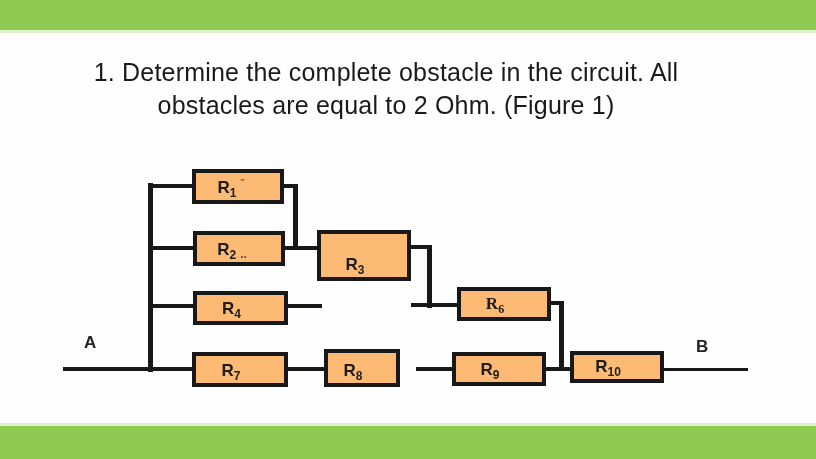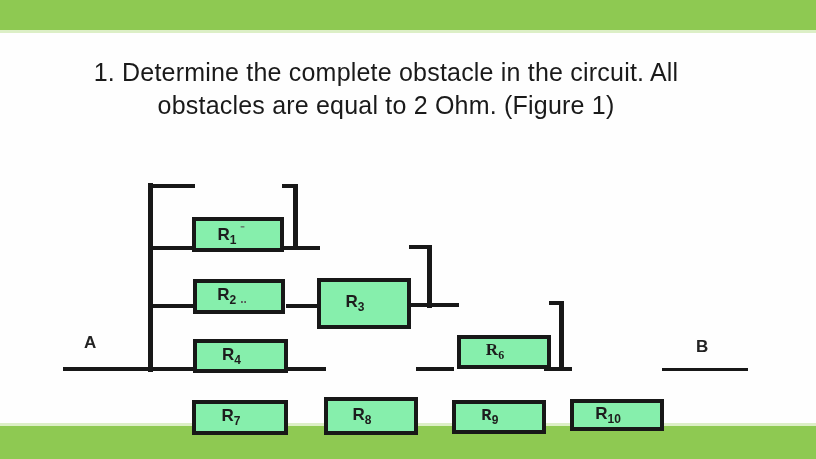--- a/index.html
+++ b/index.html
@@ -23,25 +23,24 @@
   .title{
     position:absolute;left:66px;top:56px;width:640px;
     font-size:25px;line-height:33px;color:#1a1a1a;
     letter-spacing:0.2px;
     text-align:center;
   }
   .circuit{position:absolute;left:0;top:0;width:816px;height:459px;}
   .wire{position:absolute;background:var(--ink);}
   .rbox{
     position:absolute;
-    background:#86efac;
+    background:#fdba74;
     border:4px solid var(--ink);
-    display:flex;align-items:center;justify-content:center;
+    display:flex;align-items:flex-end;justify-content:center;
     padding-right:14px;
-    margin-top:48px;
   }
   .rlabel{
     font-size:17px;font-weight:bold;color:#1d1d1d;white-space:nowrap;
   }
   .rlabel sub{font-size:12px;font-weight:bold;}
   .rlabel .mark{font-size:12px;color:#555;margin-left:4px;}
   .terminal{
     position:absolute;
     font-size:17px;font-weight:bold;color:#222;
   }
@@ -94,24 +93,24 @@
     </div>
     <div class="rbox" style="left:193px;top:291px;width:95px;height:34px;">
       <span class="rlabel"><span>R</span><sub>4</sub><span class="mark"></span></span>
     </div>
     <div class="rbox" style="left:457px;top:287px;width:94px;height:34px;font-family:Liberation Serif, serif;">
       <span class="rlabel"><span>R</span><sub>6</sub><span class="mark"></span></span>
     </div>
     <div class="rbox" style="left:192px;top:352px;width:96px;height:35px;">
       <span class="rlabel"><span>R</span><sub>7</sub><span class="mark"></span></span>
     </div>
-    <div class="rbox" style="left:324px;top:349px;width:94px;height:38px;">
+    <div class="rbox" style="left:324px;top:349px;width:76px;height:38px;">
       <span class="rlabel"><span>R</span><sub>8</sub><span class="mark"></span></span>
     </div>
-    <div class="rbox" style="left:452px;top:352px;width:94px;height:34px;font-family:Liberation Mono, monospace;">
+    <div class="rbox" style="left:452px;top:352px;width:94px;height:34px;">
       <span class="rlabel"><span>R</span><sub>9</sub><span class="mark"></span></span>
     </div>
     <div class="rbox" style="left:570px;top:351px;width:94px;height:32px;">
       <span class="rlabel"><span>R</span><sub>10</sub><span class="mark"></span></span>
     </div>
 
   </div>
 </div>
 
 </body></html>

